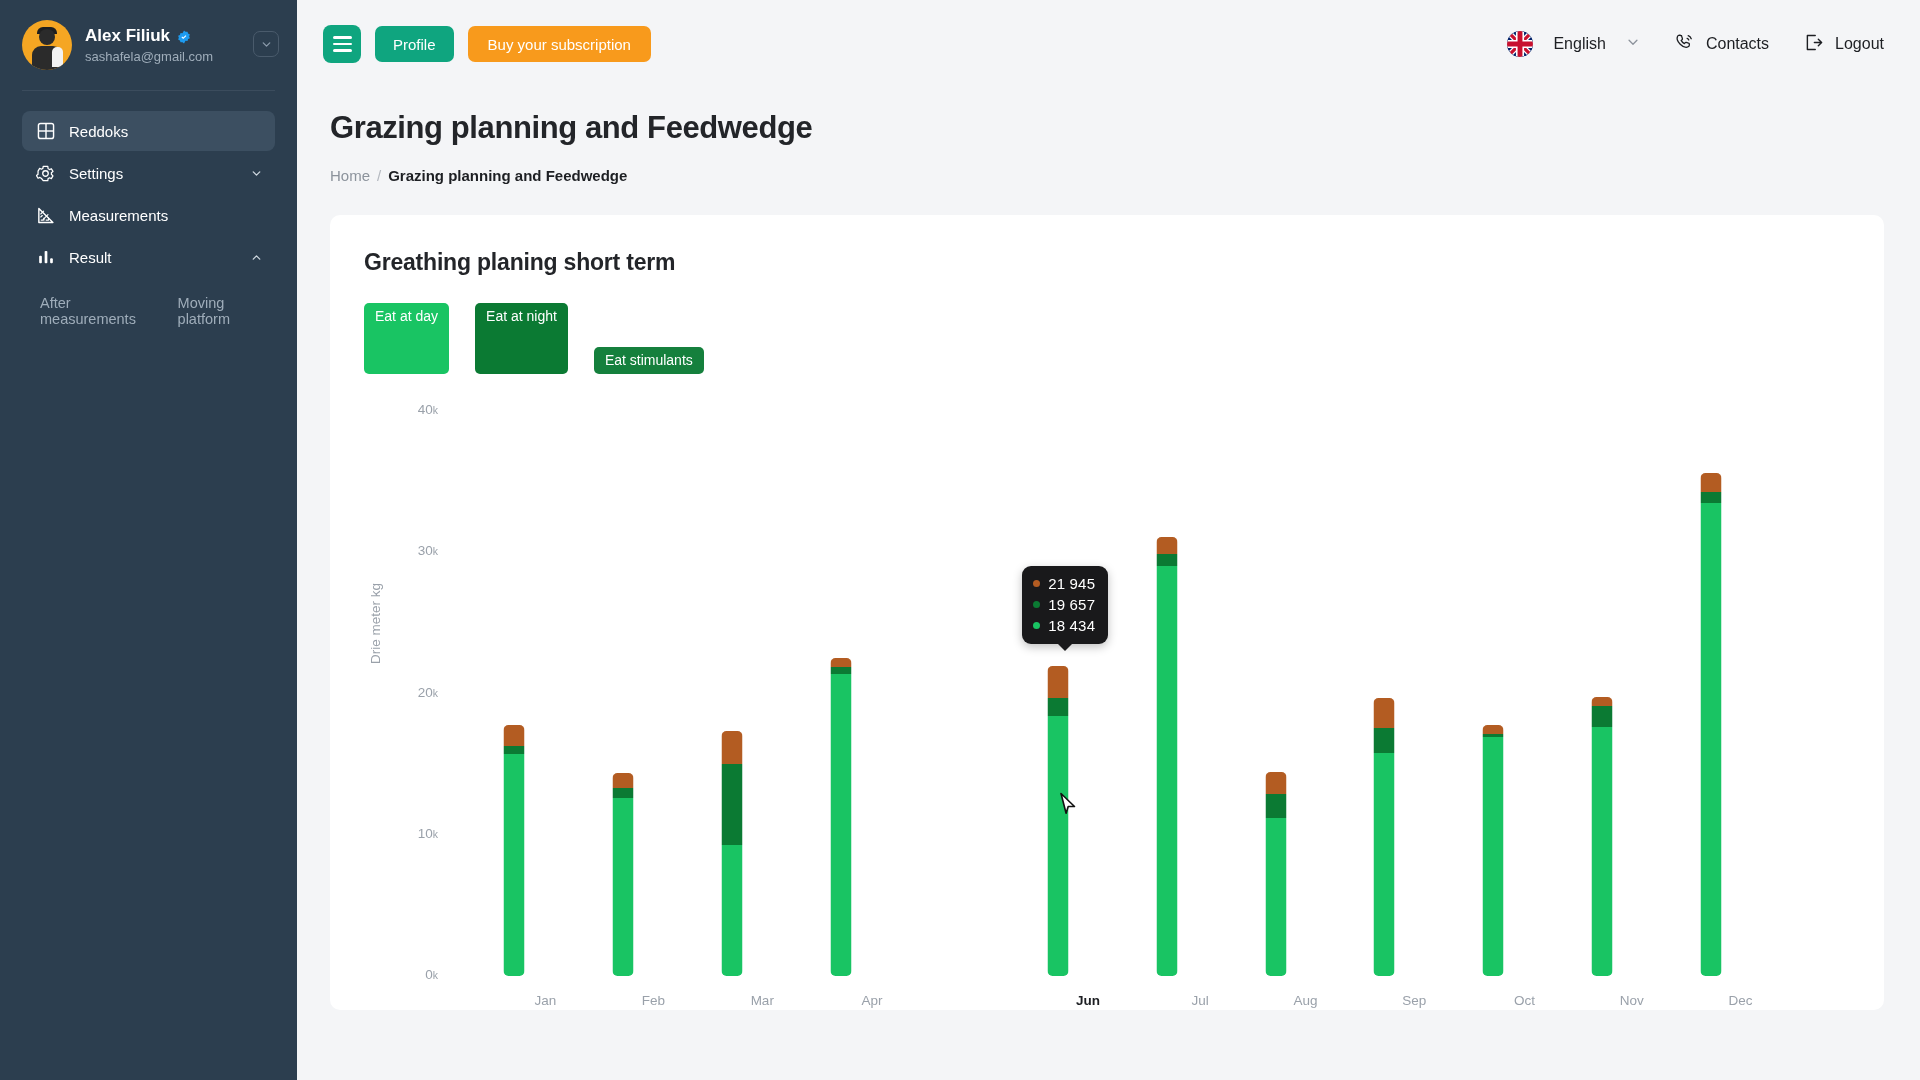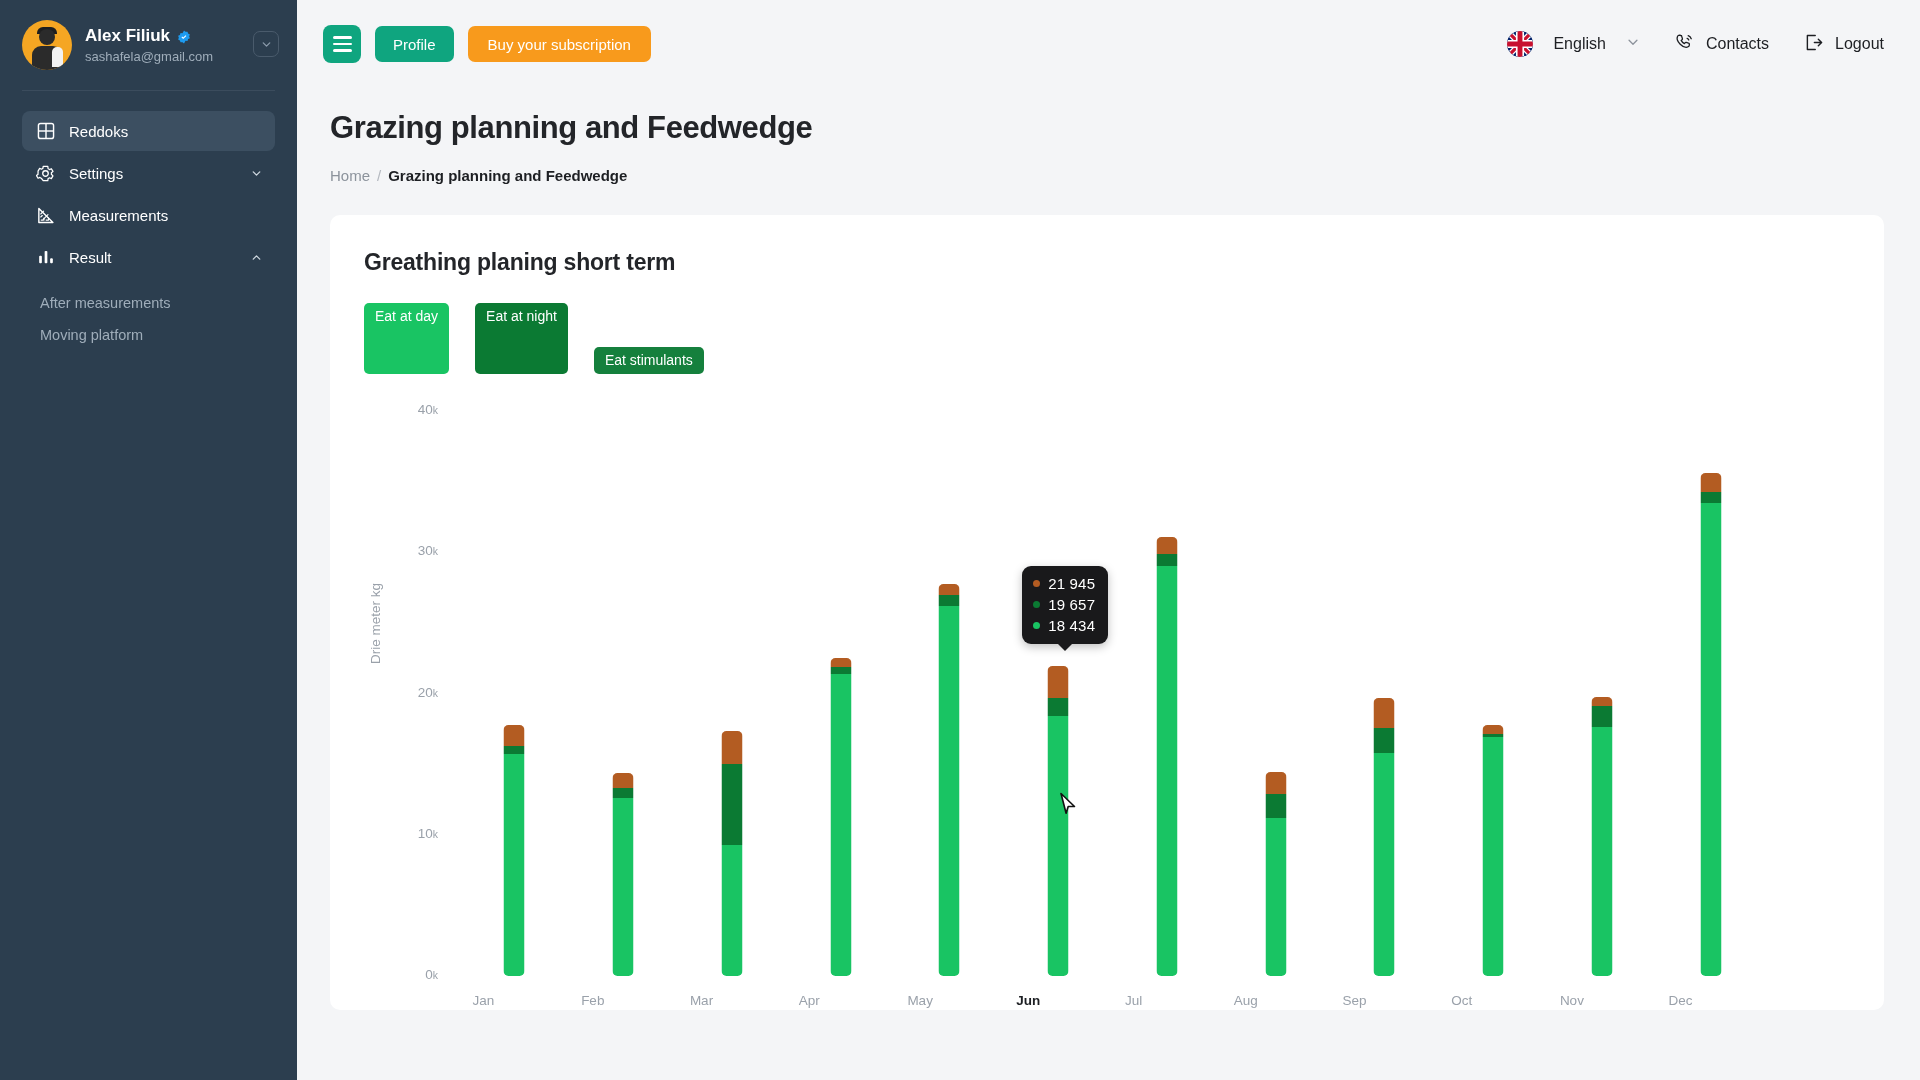--- a/index.html
+++ b/index.html
@@ -67,21 +67,21 @@
   .nav { padding: 20px 22px 0 22px; display: flex; flex-direction: column; gap: 2px; }
   .nav-item {
     display: flex; align-items: center; gap: 14px;
     height: 40px; padding: 0 14px; border-radius: 8px;
     color: #ffffff; font-size: 15px; cursor: pointer;
     position: relative;
   }
   .nav-item.active { background: #3c4f61; }
   .nav-icon { width: 19px; height: 19px; flex: 0 0 19px; display: flex; align-items: center; justify-content: center; }
   .nav-chevron { position: absolute; right: 12px; top: 13px; width: 13px; height: 13px; }
-  .subnav { display: flex; flex-direction: column; margin-top: 8px; }
+  .subnav { display: flex; flex-direction: row; margin-top: 8px; }
   .subnav-item {
     color: #9fadba; font-size: 14.5px; padding: 8px 14px 8px 18px;
     cursor: pointer; border-radius: 6px;
   }
 
   
   .main { flex: 1; height: 1080px; display: flex; flex-direction: column; background: #f4f5f7; overflow: hidden; }
   .topbar {
     height: 88px; background: #f4f5f7;
     display: flex; align-items: center; padding: 0 36px 0 26px;
@@ -157,21 +157,21 @@
     display: flex; flex-direction: column; align-items: center;
   }
   .bar-stack {
     position: absolute; bottom: 40px; left: 50%; transform: translateX(-50%);
     width: 21px; display: flex; flex-direction: column;
     border-radius: 5px; overflow: hidden;
   }
   .seg { width: 100%; }
   .x-label {
     position: absolute; bottom: 8px; left: 0; width: 100%;
-    text-align: left; font-size: 13.5px; color: #9aa1aa;
+    text-align: right; font-size: 13.5px; color: #9aa1aa;
   }
   .x-label.current { color: #1d1f23; font-weight: bold; }
 
   .tooltip {
     position: absolute; background: #19191b; border-radius: 9px;
     padding: 9px 13px 10px 11px; display: flex; flex-direction: column;
     gap: 4px; z-index: 40; box-shadow: 0 3px 10px rgba(0,0,0,.25);
   }
   .tooltip::after {
     content: ""; position: absolute; bottom: -7px; left: 50%;
@@ -395,28 +395,20 @@
                 <div class="x-label">Mar</div>
               </div>
               <div class="bar-col" style="left: 338.625px; height: 620px;">
                 <div class="bar-stack">
                   <div class="seg" style="background: rgb(179, 92, 34); height: 8.475px;"></div>
                   <div class="seg" style="background: rgb(11, 122, 51); height: 7.0625px;"></div>
                   <div class="seg" style="background: rgb(25, 196, 99); height: 302.275px;"></div>
                 </div>
                 <div class="x-label">Apr</div>
               </div>
-              <div class="bar-col" style="left: 447.375px; height: 620px;">
-                <div class="bar-stack">
-                  <div class="seg" style="background: rgb(179, 92, 34); height: 10.735px;"></div>
-                  <div class="seg" style="background: rgb(11, 122, 51); height: 10.735px;"></div>
-                  <div class="seg" style="background: rgb(25, 196, 99); height: 370.075px;"></div>
-                </div>
-                <div class="x-label">May</div>
-              </div>
               <div class="bar-col" style="left: 556.125px; height: 620px;">
                 <div class="bar-stack">
                   <div class="seg" style="background: rgb(179, 92, 34); height: 32.318px;"></div>
                   <div class="seg" style="background: rgb(11, 122, 51); height: 17.2749px;"></div>
                   <div class="seg" style="background: rgb(25, 196, 99); height: 260.38px;"></div>
                 </div>
                 <div class="x-label current">Jun</div>
               </div>
               <div class="tooltip" style="left: 562.125px; top: 170.027px;">
                 <div class="tt-row">

